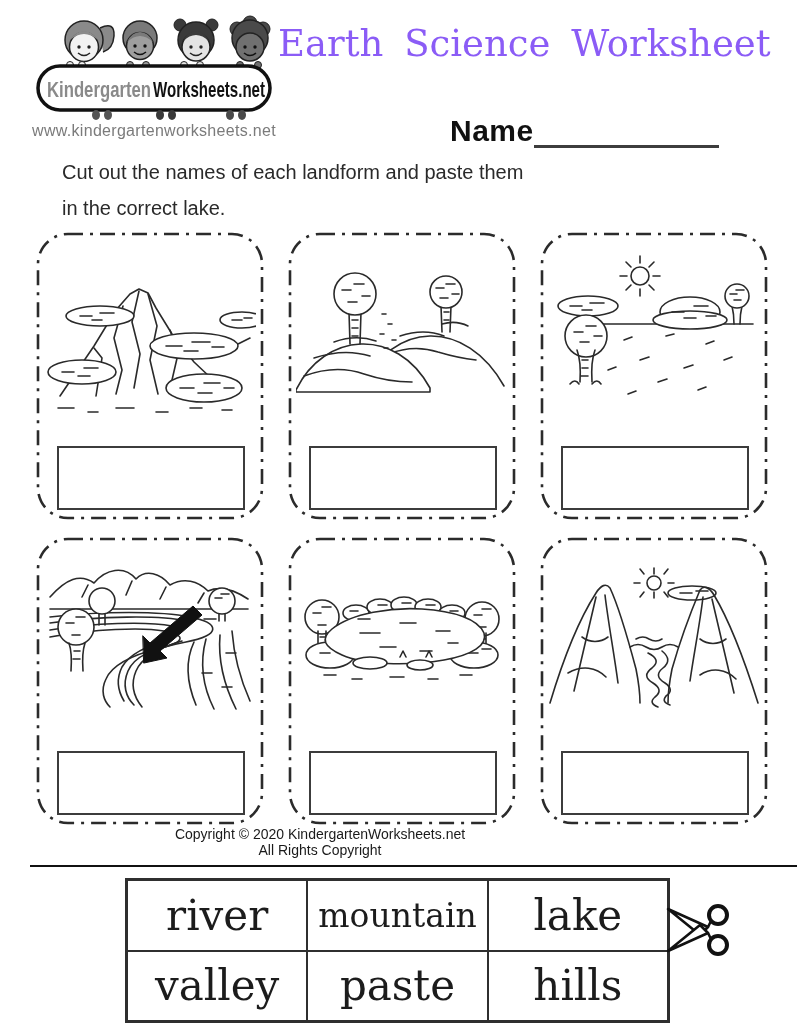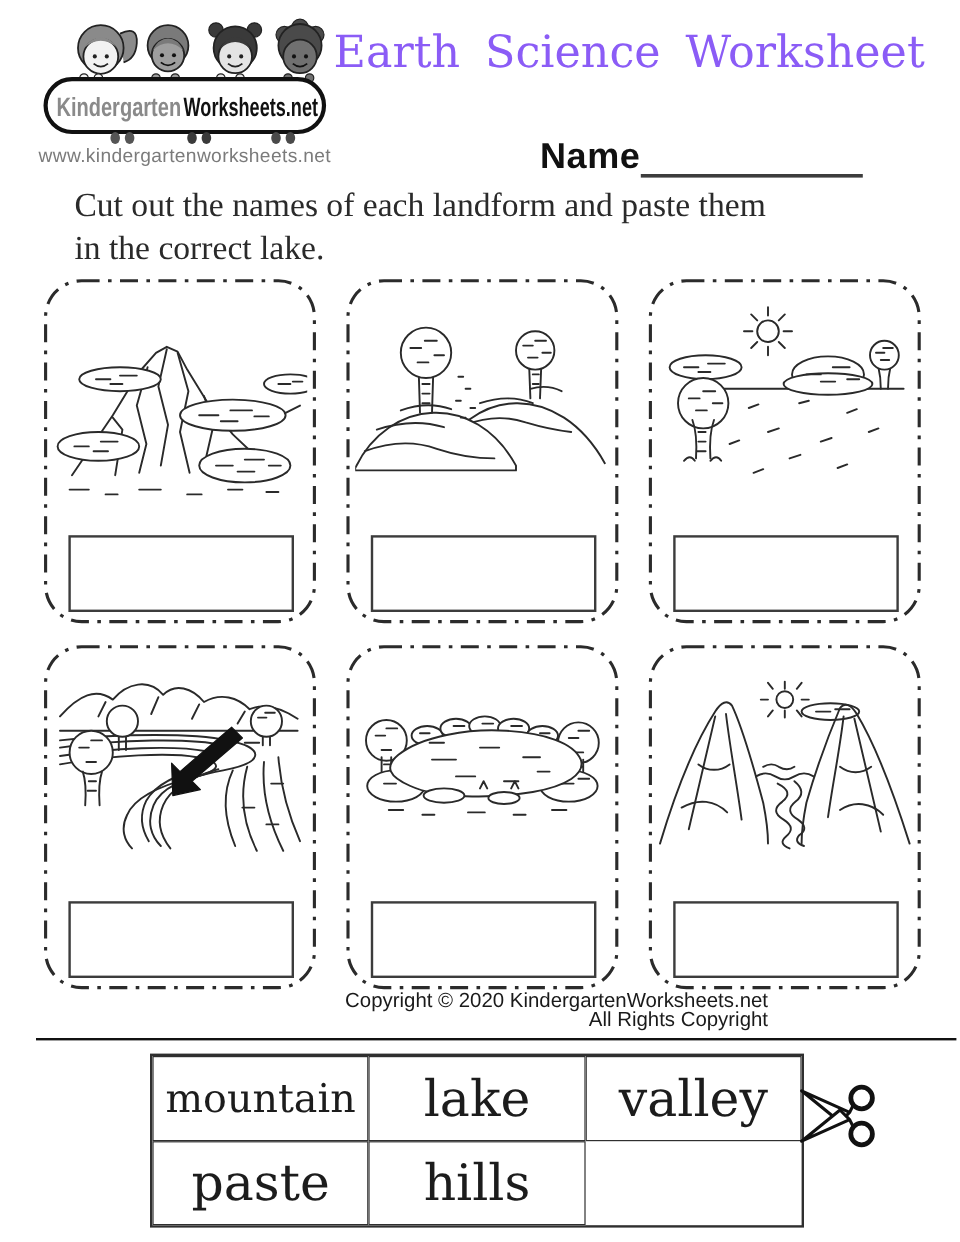--- a/index.html
+++ b/index.html
@@ -10,33 +10,33 @@
   .abs{position:absolute;}
   
   .logo{left:33px;top:14px;width:242px;height:108px;}
   .site-url{left:30px;top:122px;width:248px;text-align:center;font-size:16px;color:#7b7b7b;letter-spacing:.3px;}
   .page-title{left:278px;top:22px;width:500px;text-align:left;
     font-family:"DejaVu Serif",serif;font-size:37px;font-weight:400;color:#8b5cf6;word-spacing:9px;}
   .name-row{left:450px;top:114px;white-space:nowrap;}
   .name-label{font-size:30px;font-weight:600;color:#111;letter-spacing:.5px;}
   .name-line{display:inline-block;width:185px;height:30px;border-bottom:3px solid #3d3d3d;vertical-align:bottom;}
   
-  .instruction{left:62px;top:154px;width:700px;font-family:Liberation Serif, serif;
-    font-size:28px;line-height:36px;color:#2a2a2a;}
+  .instruction{left:62px;top:154px;width:700px;font-family:Liberation Sans, sans-serif;
+    font-size:20px;line-height:36px;color:#2a2a2a;}
   
   .card{position:absolute;width:228px;height:288px;}
   .card .dash{position:absolute;left:0;top:0;}
   .illu{position:absolute;left:8px;top:16px;width:212px;height:172px;}
   .illu path,.illu circle,.illu ellipse{stroke:#2a2a2a;stroke-width:1.6;fill:none;stroke-linecap:round;stroke-linejoin:round;}
   .illu .wf{fill:#fff;}
   .illu .dark{fill:#111;stroke:#111;stroke-width:1;}
   .answer-box{position:absolute;left:21px;bottom:10px;width:184px;height:60px;
     border:2.5px solid #3c3c3c;background:#fff;}
   
-  .copyright{left:0;top:826px;width:640px;text-align:right;font-size:17px;line-height:16px;color:#1a1a1a;}
+  .copyright{left:0;top:826px;width:640px;text-align:center;font-size:14px;line-height:16px;color:#1a1a1a;}
   .divider{left:30px;top:865px;width:767px;height:0;border-top:2.5px solid #111;}
   .word-bank{left:125px;top:878px;width:545px;height:145px;display:grid;
     grid-template-columns:1fr 1fr 1fr;grid-template-rows:1fr 1fr;border:2px solid #2f2f2f;box-sizing:border-box;}
   .word-cell{border:1px solid #2f2f2f;display:flex;align-items:center;justify-content:center;
     font-family:"DejaVu Serif",serif;font-size:42px;color:#1c1c1c;box-sizing:border-box;background:#fff;}
   .word-cell.small{font-size:33px;}
   .scissors{left:664px;top:901px;width:72px;height:58px;}
 </style>
 </head>
 <body>
@@ -278,20 +278,21 @@
 </div>
 
 <div class="abs copyright">
   <div>Copyright © 2020 KindergartenWorksheets.net</div>
   <div>All Rights Copyright</div>
 </div>
 
 <div class="abs divider"></div>
 
 <div class="abs word-bank">
+  <div class="word-cell">river</div>
   <div class="word-cell small">mountain</div>
   <div class="word-cell">lake</div>
   <div class="word-cell">valley</div>
   <div class="word-cell">paste</div>
   <div class="word-cell">hills</div>
 </div>
 
 <svg class="abs scissors" viewBox="0 0 72 58">
   <path d="M4,8 L44,26 L36,34 Z" fill="#fff" stroke="#111" stroke-width="2.6" stroke-linejoin="round"></path>
   <path d="M4,50 L44,32 L36,24 Z" fill="#fff" stroke="#111" stroke-width="2.6" stroke-linejoin="round"></path>

